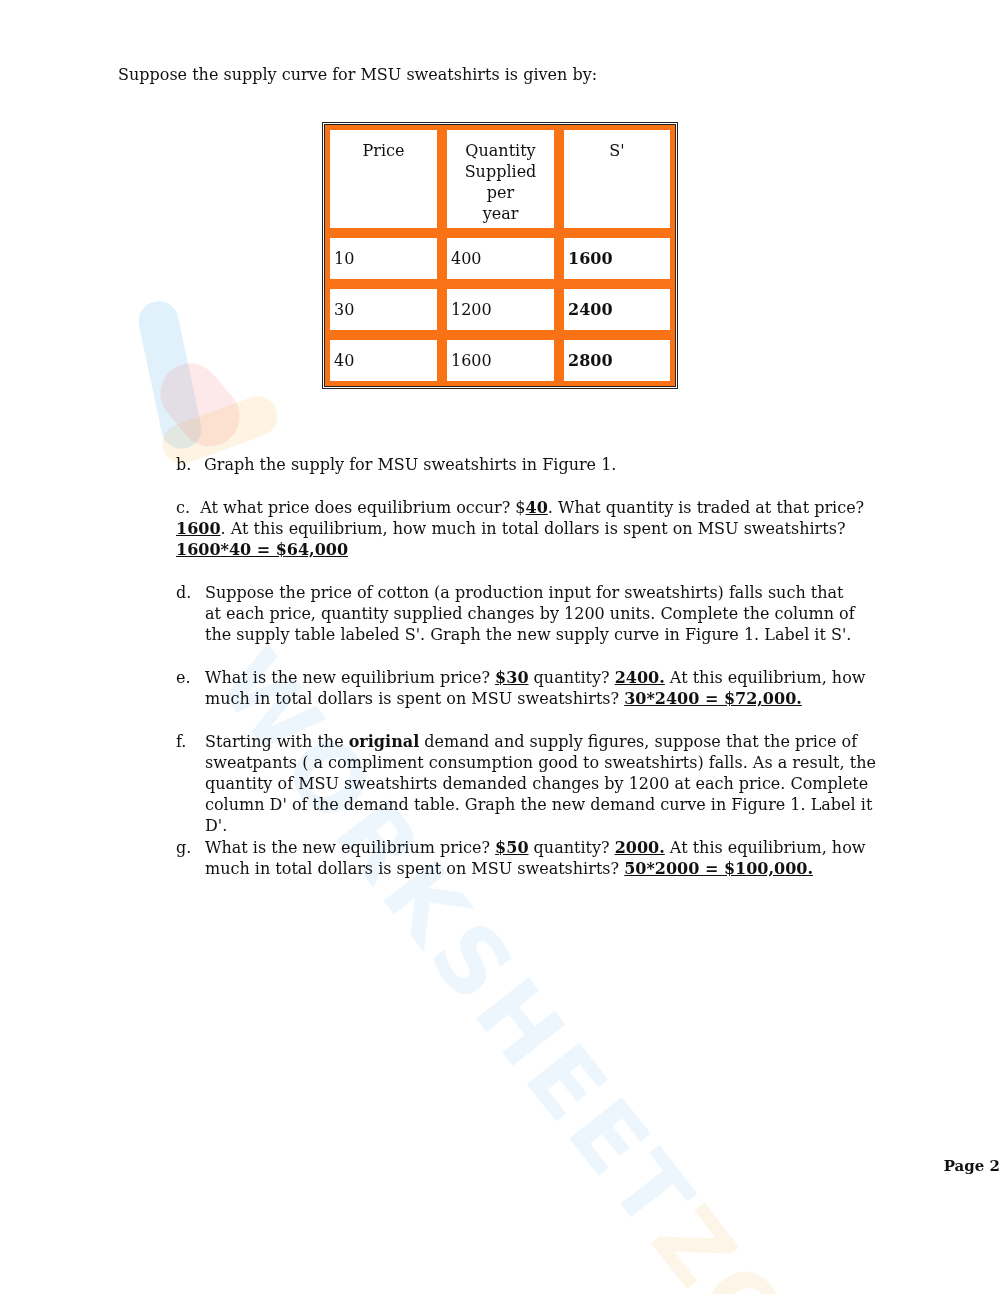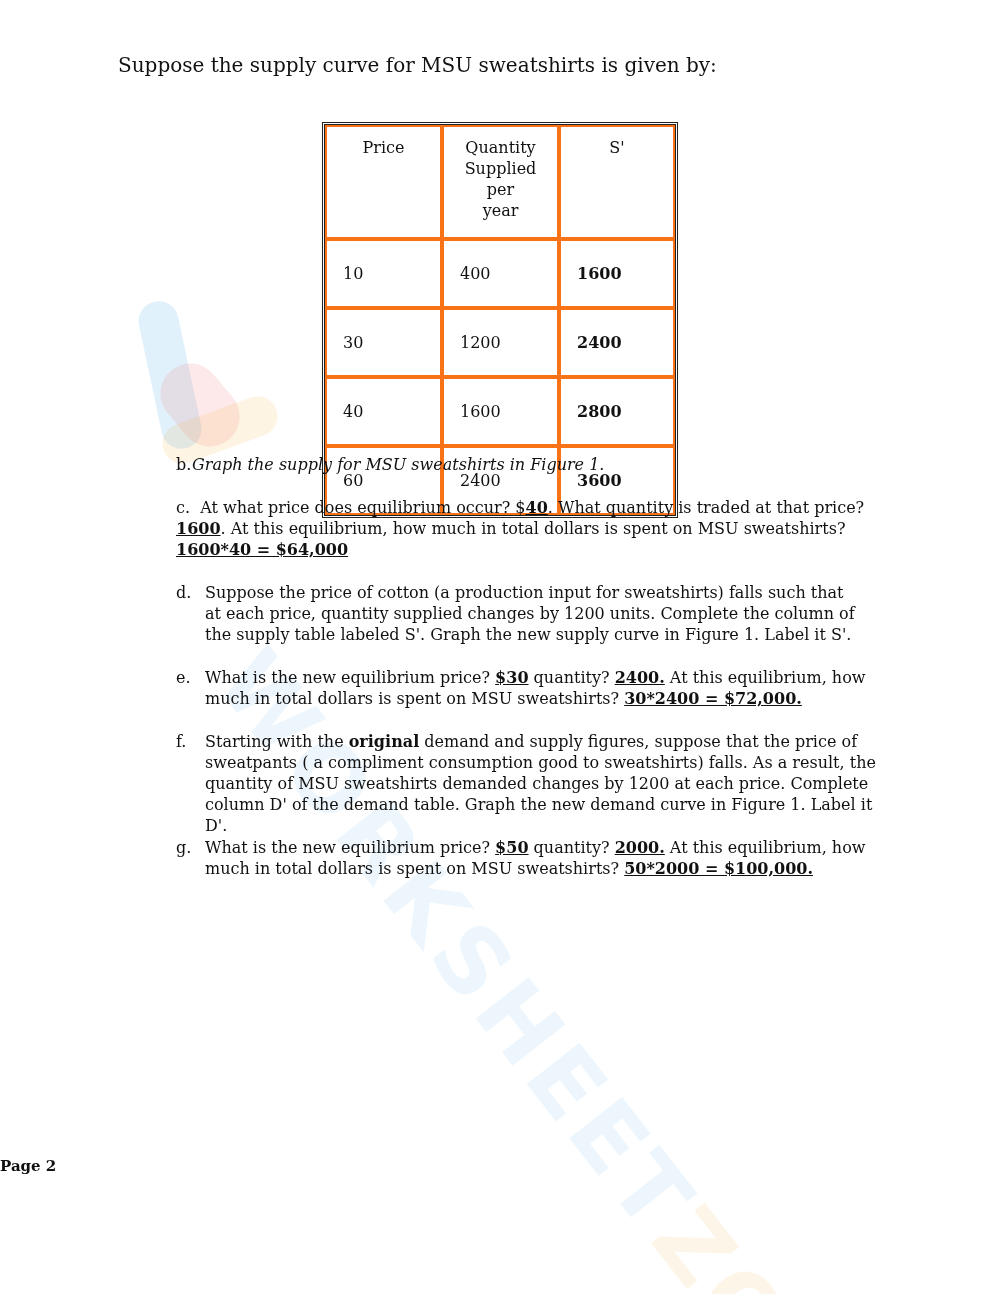--- a/index.html
+++ b/index.html
@@ -32,33 +32,33 @@
     font-family: "DejaVu Sans", sans-serif; font-weight: bold;
     font-size: 92px; letter-spacing: 6px;
     color: #5bb0f0; opacity: 0.10;
     transform: rotate(52deg); transform-origin: left top;
     white-space: nowrap;
   }
   .wm-text .zone { color: #f5a623; }
 
   .content { position: relative; z-index: 1; }
   .intro {
-    position: absolute; left: 118px; top: 54px;
-    font-size: 20px; line-height: 22px;
+    position: absolute; left: 118px; top: 64px;
+    font-size: 16px; line-height: 22px;
   }
   table.supply {
     position: absolute; left: 322px; top: 122px;
     border-collapse: separate; border-spacing: 0;
     border: 3px double #222;
     font-size: 16px;
   }
   table.supply td, table.supply th {
-    border: 2px solid #f97316;
+    border: 5px solid #f97316;
     font-weight: normal;
-    padding: 16px;
+    padding: 4px;
   }
   table.supply th {
     vertical-align: top; height: 76px; padding-top: 10px; line-height: 21px;
     box-sizing: border-box;
   }
   table.supply td { height: 33px; margin-top: 48px; }
   table.supply .c1 { width: 117px; }
   table.supply .c2 { width: 117px; }
   table.supply .c3 { width: 116px; }
   table.supply td.bold { font-weight: bold; }
@@ -66,21 +66,21 @@
   .q {
     position: absolute; font-size: 16px; line-height: 21px;
   }
   .q .label { position: absolute; left: 0; top: 0; }
   .q .body { margin-left: 29px; }
   .u { text-decoration: underline; font-weight: bold; }
   .b { font-weight: bold; }
 
   .footer {
     position: absolute; left: 0; width: 1000px; top: 1157px;
-    text-align: left; font-weight: bold; font-size: 15px;
+    text-align: right; font-weight: bold; font-size: 15px;
   }
 </style>
 </head>
 <body>
 
 <div class="watermark">
   <div class="wm-mark-blue"></div>
   <div class="wm-mark-red"></div>
   <div class="wm-mark-orange"></div>
   <div class="wm-text"><span>WORKSHEET</span><span class="zone">ZONE</span></div>
@@ -109,31 +109,26 @@
     <tr>
       <td>30</td>
       <td>1200</td>
       <td class="bold">2400</td>
     </tr>
     <tr>
       <td>40</td>
       <td>1600</td>
       <td class="bold">2800</td>
     </tr>
-    <tr>
-      <td>60</td>
-      <td>2400</td>
-      <td class="bold">3600</td>
-    </tr>
   </tbody>
     </table>
 
   <div class="q" style="left:176px; top:454px; width:700px;">
     <span class="label">b.</span>
-    <div class="body" style="margin-left:16px;font-style:italic;">Graph the supply for MSU sweatshirts in Figure 1.</div>
+    <div class="body" style="margin-left:28px;">Graph the supply for MSU sweatshirts in Figure 1.</div>
   </div>
 
   <div class="q" style="left:176px; top:497px; width:700px;">
     <span>c.</span>&nbsp;
     <span>At what price does equilibrium occur?  $</span><span class="u">40</span><span>.  What quantity is traded at that price? </span><span class="u">1600</span><span>.  At this equilibrium, how much in total dollars is spent on MSU sweatshirts? </span><span class="u">1600*40 = $64,000</span>
   </div>
 
   <div class="q" style="left:176px; top:582px; width:680px;">
     <span class="label">d.</span>
     <div class="body">Suppose the price of cotton (a production input for sweatshirts) falls such that at each price, quantity supplied changes by 1200 units.  Complete the column of the supply table labeled S'.   Graph the new supply curve in Figure 1.   Label it S'.</div>

